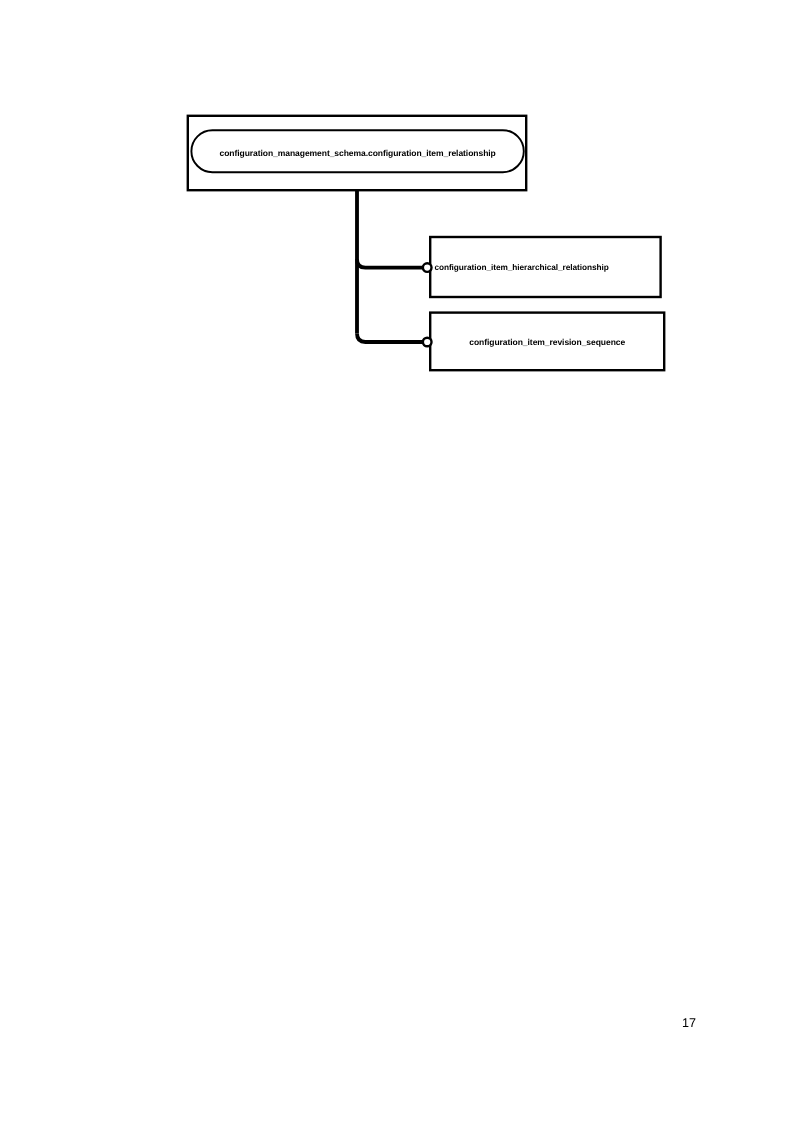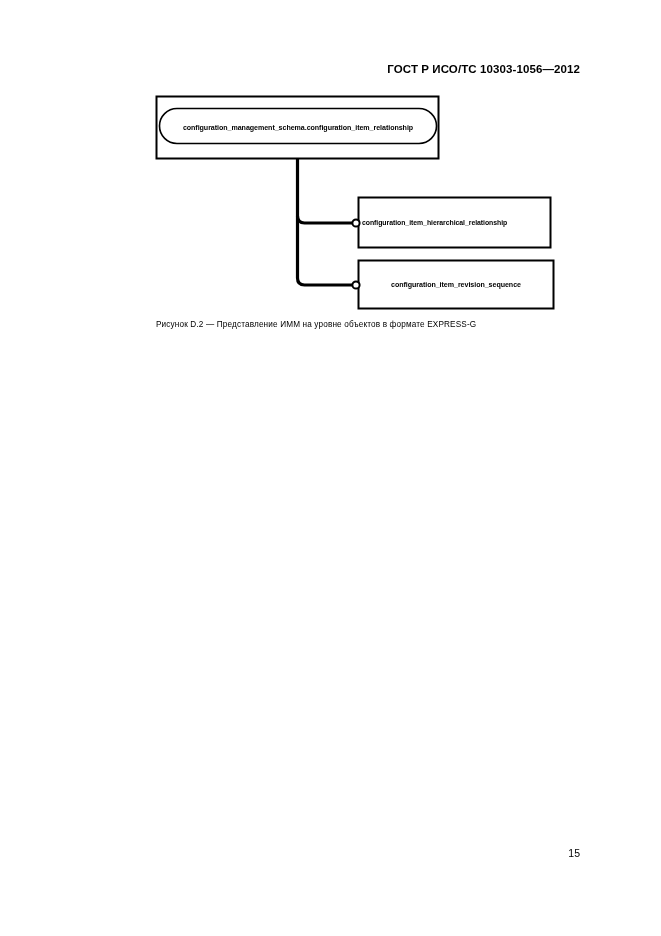--- a/index.html
+++ b/index.html
@@ -89,21 +89,20 @@
     text-align: right;
     font-size: 10.5px;
     color: #000000;
   }
 </style>
 </head>
 <body>
 
 <div class="page">
 
-  <div class="doc-header">ГОСТ Р ИСО/ТС 10303-1056—2012</div>
 
   <div class="figure">
 
     <div class="diagram">
       <svg width="420" height="225" viewBox="0 0 420 225" xmlns="http://www.w3.org/2000/svg">
 
         <rect x="8.5" y="4.5" width="282" height="62" fill="none" stroke="#000000" stroke-width="2"></rect>
 
         <rect x="11.5" y="16.5" width="277" height="35" rx="17.5" ry="17.5" fill="none" stroke="#000000" stroke-width="1.6"></rect>
 
@@ -123,19 +122,18 @@
 
         <rect x="210.5" y="168.5" width="195" height="48" fill="none" stroke="#000000" stroke-width="2"></rect>
 
         <circle cx="208" cy="193" r="3.6" fill="#ffffff" stroke="#000000" stroke-width="2"></circle>
 
         <text class="node-label" x="308" y="193.5" text-anchor="middle" dominant-baseline="middle">configuration_item_revision_sequence</text>
 
       </svg>
     </div>
 
-    <div class="figure-caption">Рисунок  D.2 — Представление ИММ на уровне объектов в формате EXPRESS-G</div>
 
   </div>
 
-  <div class="folio">15</div>
+  <div class="folio">17</div>
 
 </div>
 
 </body></html>

